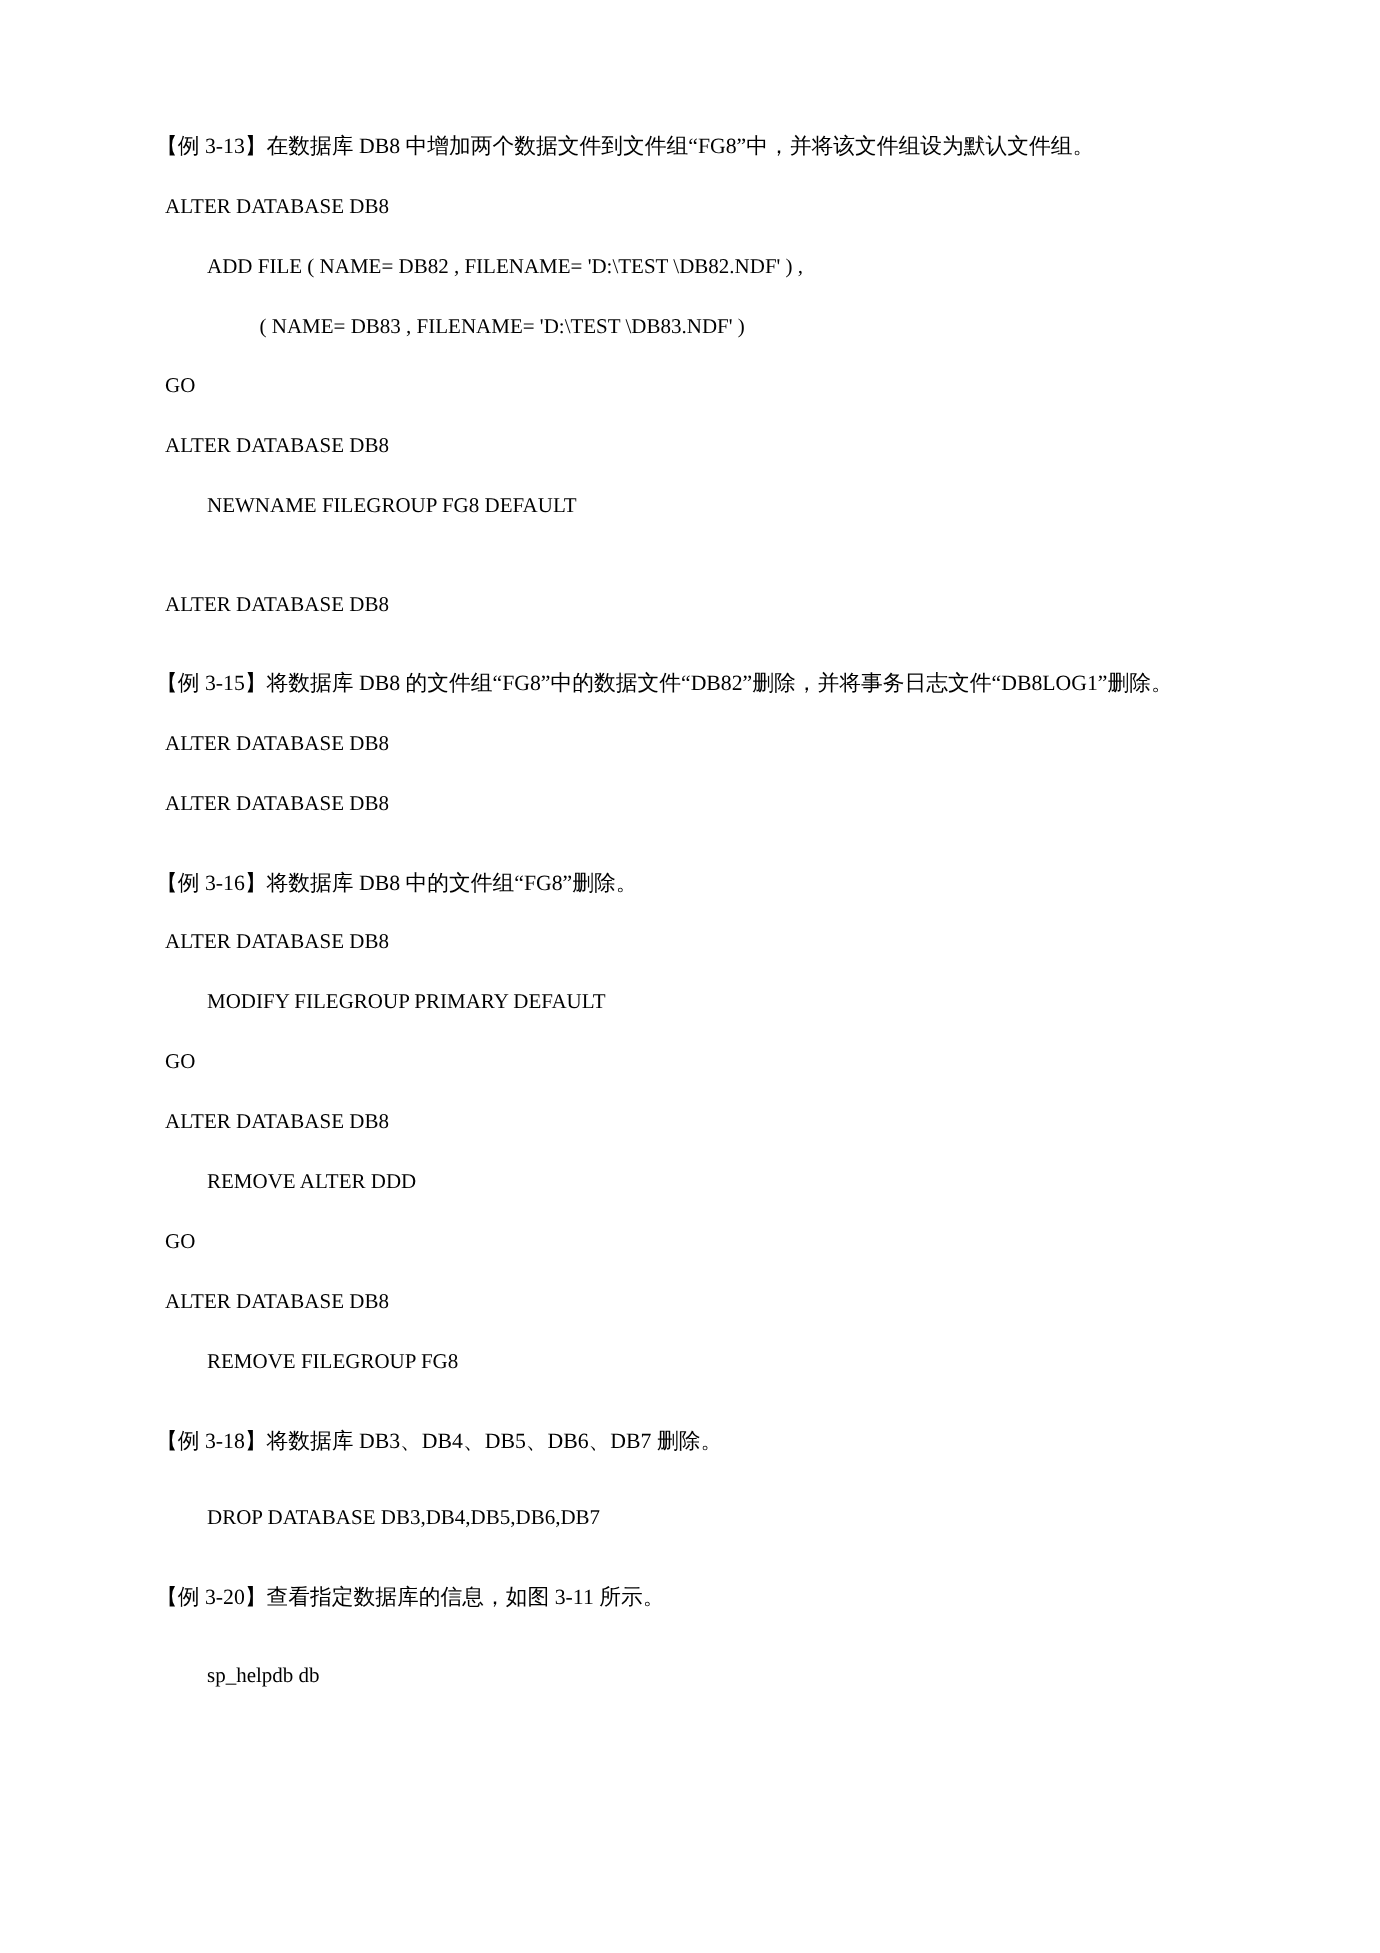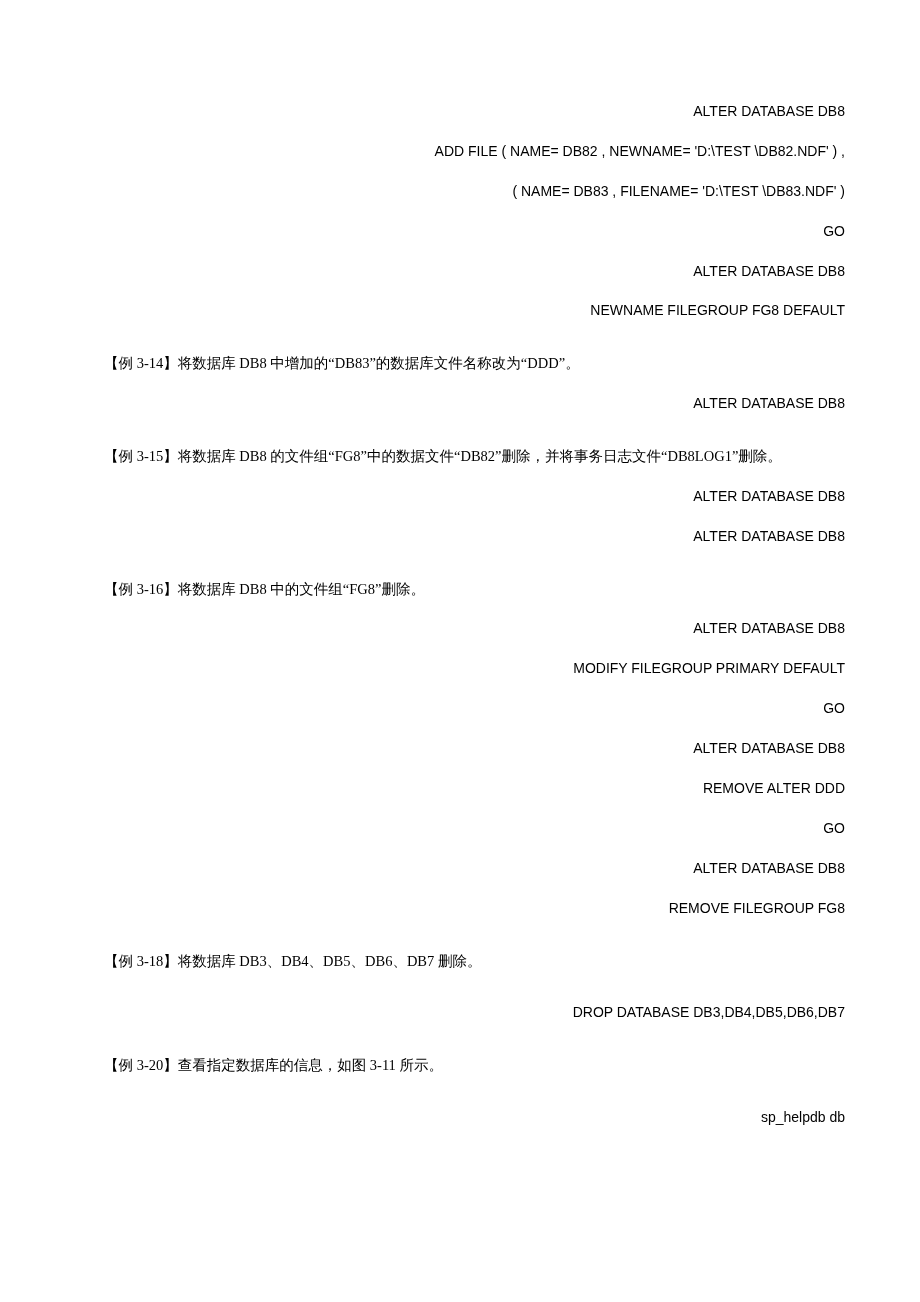--- a/index.html
+++ b/index.html
@@ -14,24 +14,23 @@
       padding: 85px 75px 60px 75px;
       font-size: 14.5px;
       line-height: 1.85;
     }
     .para {
       text-indent: 2em;
       margin: 0;
       text-align: justify;
     }
     .code {
-      font-family: Liberation Sans, sans-serif;
+      font-family: Liberation Serif, serif;
       font-size: 14px;
       line-height: 1.85;
-      text-align: right;
     }
     .code-line-1 {
       padding-left: 2.5em;
       text-indent: 0;
     }
     .code-line-2 {
       padding-left: 4.5em;
       text-indent: 0;
     }
     .code-line-3 {
@@ -40,30 +39,30 @@
     }
     .block-gap {
       height: 12px;
     }
   </style>
 </head>
 <body>
 
 <div class="page">
 
+  <p class="para"><span>【例 3-13】在数据库 DB8 中增加两个数据文件到文件组“FG8”中，并将该文件组设为默认文件组。</span></p>
   <p class="code code-line-1">ALTER   DATABASE   DB8</p>
-  <p class="code code-line-2">ADD    FILE ( NAME= DB82 ,    NEWNAME= 'D:\TEST \DB82.NDF' ) ,</p>
+  <p class="code code-line-2">ADD    FILE ( NAME= DB82 ,    FILENAME= 'D:\TEST \DB82.NDF' ) ,</p>
   <p class="code code-line-3">( NAME= DB83 ,    FILENAME= 'D:\TEST \DB83.NDF' )</p>
   <p class="code code-line-1">GO</p>
   <p class="code code-line-1">ALTER   DATABASE   DB8</p>
   <p class="code code-line-2">NEWNAME   FILEGROUP   FG8   DEFAULT</p>
 
   <div class="block-gap"></div>
 
-  <p class="para"><span>【例 3-14】将数据库 DB8 中增加的“DB83”的数据库文件名称改为“DDD”。</span></p>
   <p class="code code-line-1">ALTER   DATABASE   DB8</p>
 
   <div class="block-gap"></div>
 
   <p class="para"><span>【例 3-15】将数据库 DB8 的文件组“FG8”中的数据文件“DB82”删除，并将事务日志文件“DB8LOG1”删除。</span></p>
   <p class="code code-line-1">ALTER   DATABASE   DB8</p>
   <p class="code code-line-1">ALTER   DATABASE   DB8</p>
 
   <div class="block-gap"></div>
 

